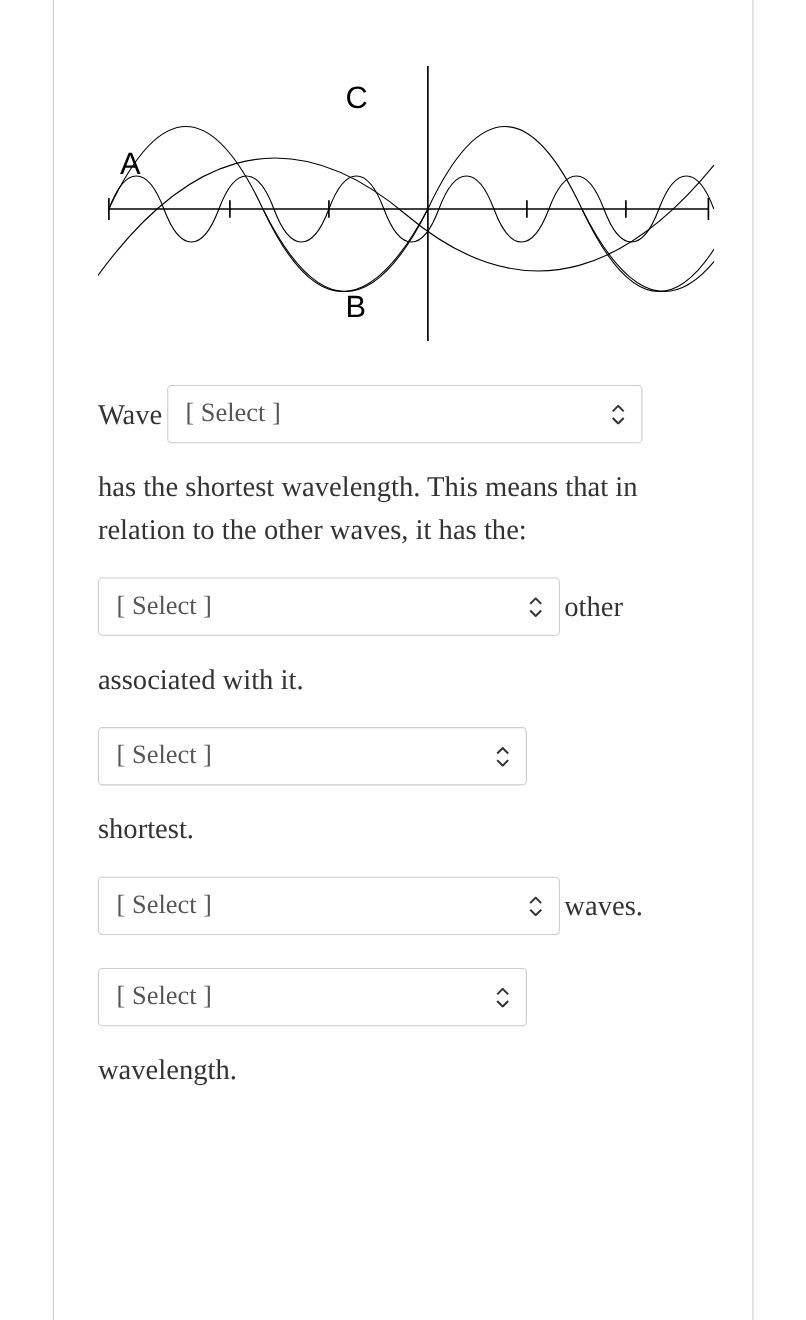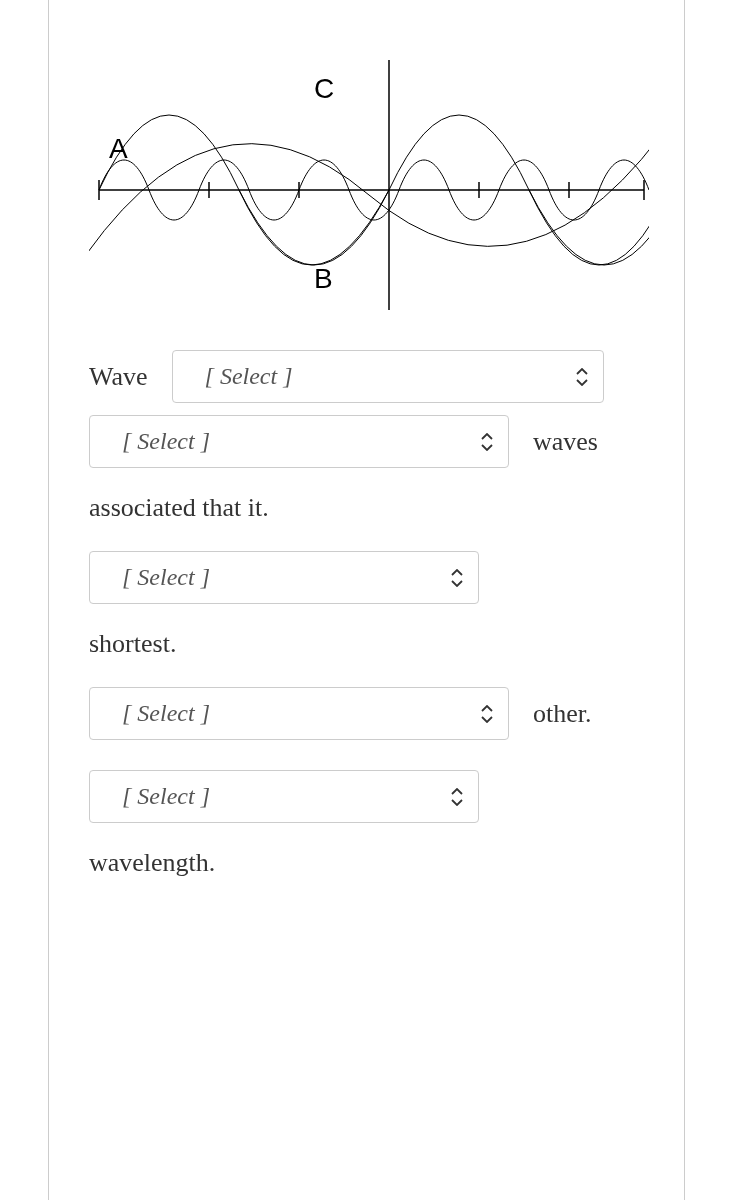--- a/index.html
+++ b/index.html
@@ -23,39 +23,38 @@
     }
     .wave-diagram {
       margin: 20px auto 40px;
       display: block;
     }
     .row {
       display: flex;
       align-items: center;
       flex-wrap: wrap;
       margin-bottom: 12px;
-      gap: 24px;
+      gap: 4px;
     }
     .text-block {
       margin: 20px 0 24px 0;
       line-height: 1.5;
     }
     .select-box {
       position: relative;
       display: inline-flex;
       align-items: center;
       border: 1px solid #ccc;
       border-radius: 4px;
       background: #fff;
-      padding: 12px 50px 12px 32px;
+      padding: 12px 50px 12px 16px;
       font-size: 24px;
       color: #555;
       min-height: 52px;
       cursor: pointer;
-      font-style: italic;
     }
     .select-narrow {
       width: 390px;
     }
     .select-wide {
       width: 420px;
     }
     .select-medium {
       width: 432px;
     }
@@ -131,37 +130,38 @@
         <svg width="14" height="8" viewBox="0 0 14 8">
             <path d="M2 6 L7 1 L12 6" stroke="#333" stroke-width="1.8" fill="none"></path>
           </svg>
         <svg width="14" height="8" viewBox="0 0 14 8">
             <path d="M2 2 L7 7 L12 2" stroke="#333" stroke-width="1.8" fill="none"></path>
           </svg>
       </span>
     </div>
   </div>
 
+  <div class="text-block">has the shortest wavelength. This means that in relation to the other waves, it has the:</div>
 
   <div class="row">
     <div class="select-box select-wide">
       <span>[ Select ]</span>
       <span class="updown-icon">
         <svg width="14" height="8" viewBox="0 0 14 8">
             <path d="M2 6 L7 1 L12 6" stroke="#333" stroke-width="1.8" fill="none"></path>
           </svg>
         <svg width="14" height="8" viewBox="0 0 14 8">
             <path d="M2 2 L7 7 L12 2" stroke="#333" stroke-width="1.8" fill="none"></path>
           </svg>
       </span>
     </div>
-    <span class="label-text">waves</span>
-  </div>
-
-  <div class="text-block">associated that it.</div>
+    <span class="label-text">other</span>
+  </div>
+
+  <div class="text-block">associated with it.</div>
 
   <div class="row">
     <div class="select-box select-narrow">
       <span>[ Select ]</span>
       <span class="updown-icon">
         <svg width="14" height="8" viewBox="0 0 14 8">
             <path d="M2 6 L7 1 L12 6" stroke="#333" stroke-width="1.8" fill="none"></path>
           </svg>
         <svg width="14" height="8" viewBox="0 0 14 8">
             <path d="M2 2 L7 7 L12 2" stroke="#333" stroke-width="1.8" fill="none"></path>
@@ -177,21 +177,21 @@
       <span>[ Select ]</span>
       <span class="updown-icon">
         <svg width="14" height="8" viewBox="0 0 14 8">
             <path d="M2 6 L7 1 L12 6" stroke="#333" stroke-width="1.8" fill="none"></path>
           </svg>
         <svg width="14" height="8" viewBox="0 0 14 8">
             <path d="M2 2 L7 7 L12 2" stroke="#333" stroke-width="1.8" fill="none"></path>
           </svg>
       </span>
     </div>
-    <span class="label-text">other.</span>
+    <span class="label-text">waves.</span>
   </div>
 
   <div style="height:18px"></div>
 
   <div class="row">
     <div class="select-box select-narrow">
       <span>[ Select ]</span>
       <span class="updown-icon">
         <svg width="14" height="8" viewBox="0 0 14 8">
             <path d="M2 6 L7 1 L12 6" stroke="#333" stroke-width="1.8" fill="none"></path>

